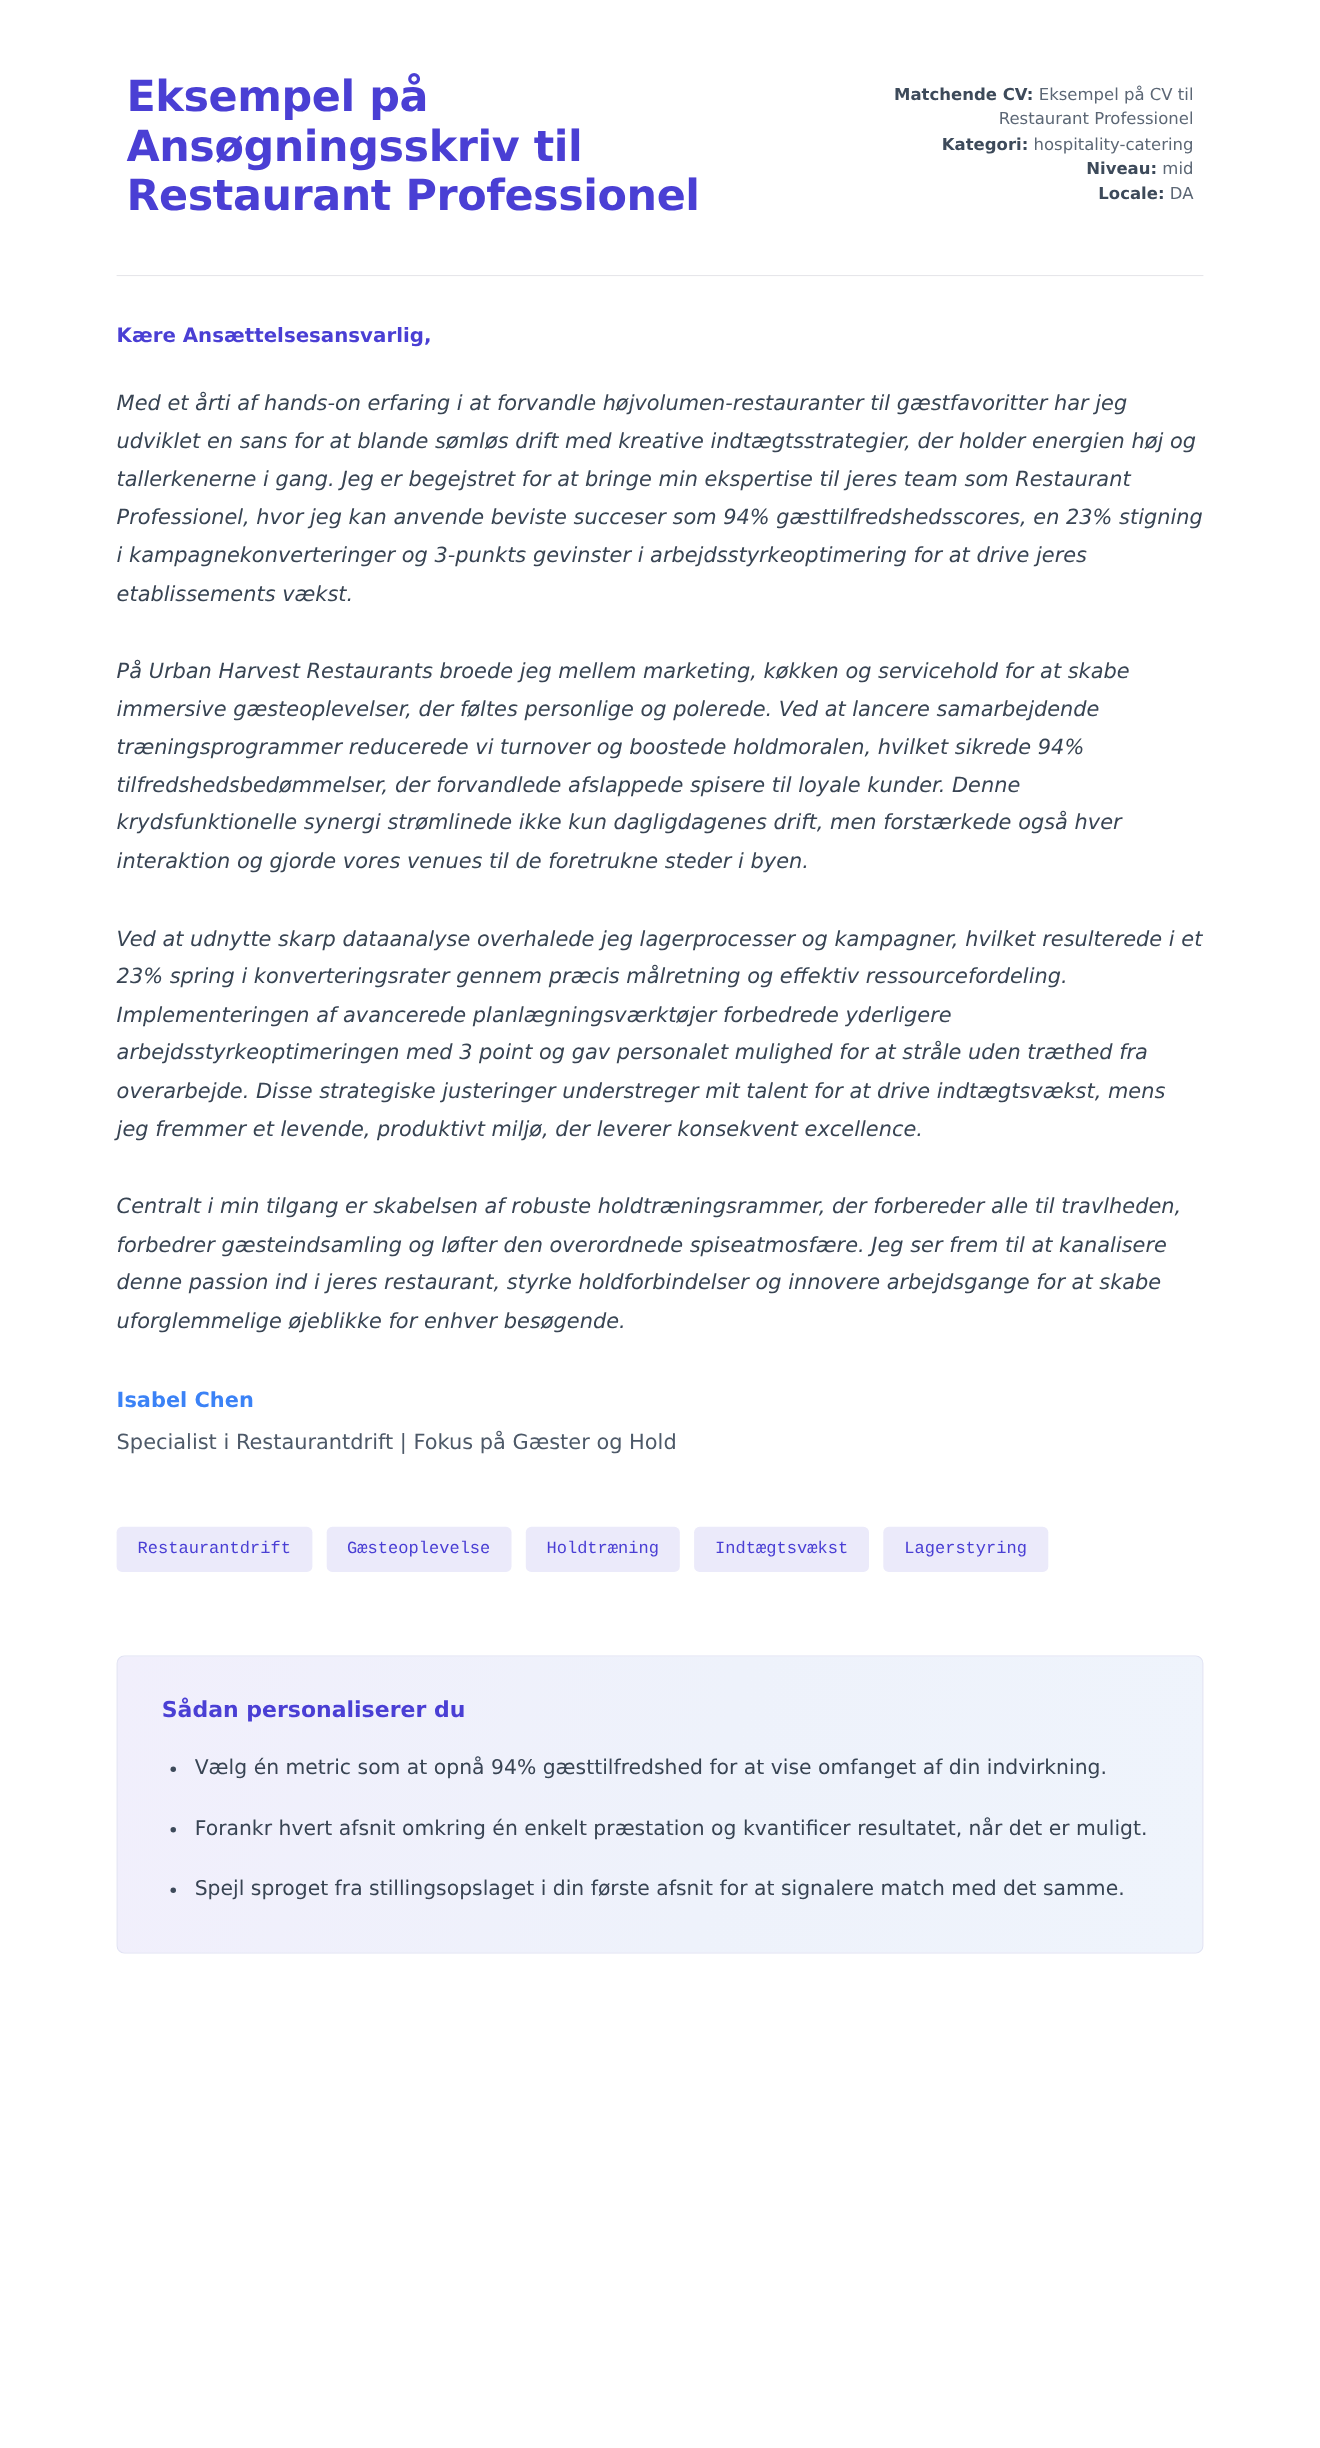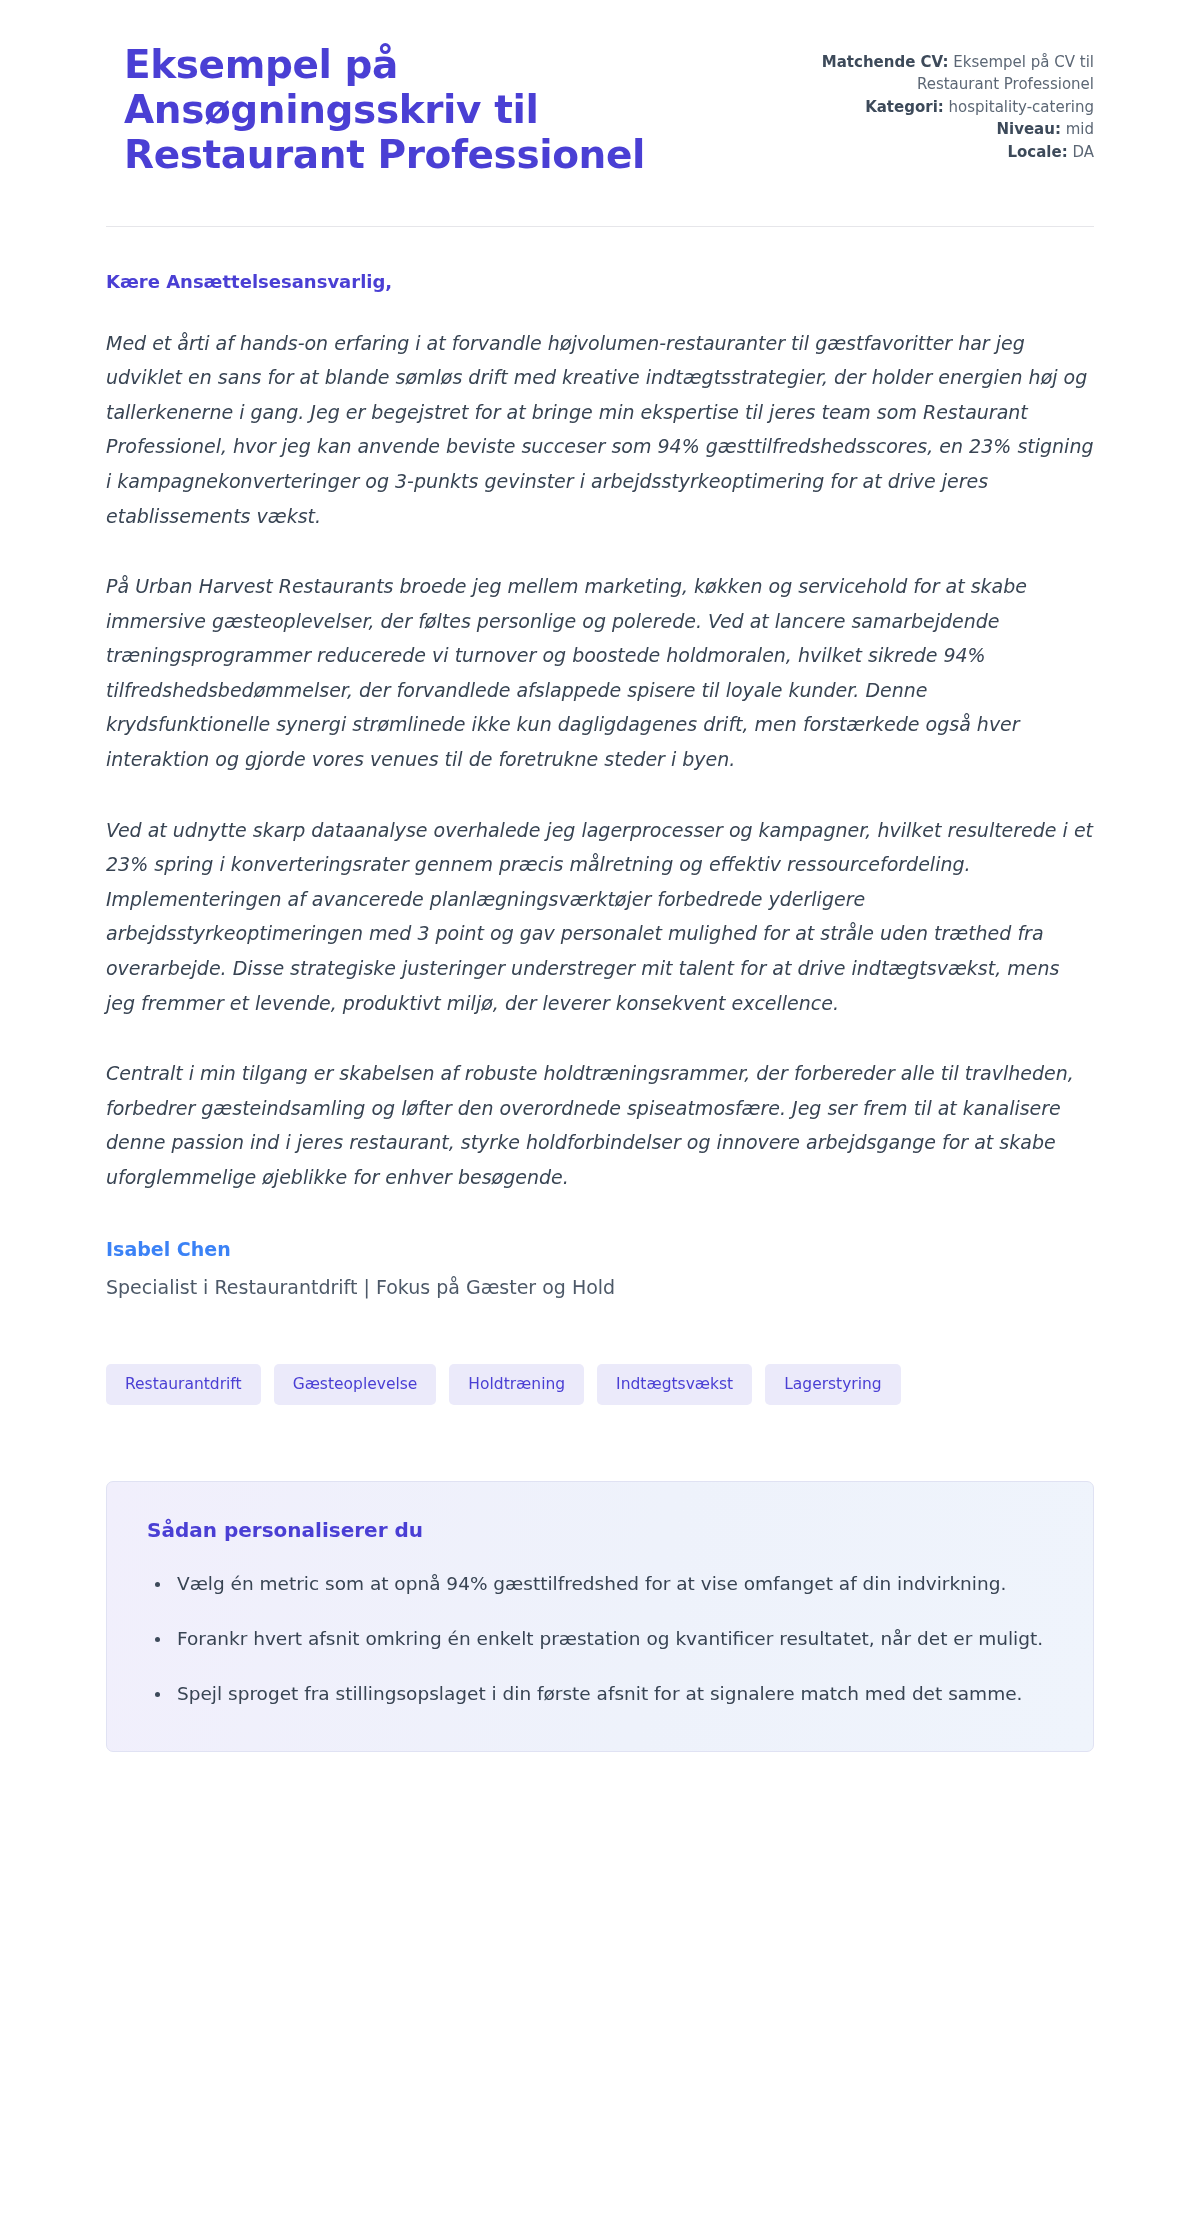--- a/index.html
+++ b/index.html
@@ -18,22 +18,22 @@
 
   .page {
     width: 1200px;
     padding: 0 106px;
   }
 
   
   .header {
     display: flex;
     align-items: flex-start;
-    justify-content: flex-end;
-    padding-top: 42px;
+    justify-content: center;
+    padding-top: 66px;
     gap: 40px;
   }
   .header-left {
     flex: 0 1 640px;
     min-width: 0;
   }
   .doc-title {
     font-size: 39px;
     line-height: 1.16;
     font-weight: 700;
@@ -115,20 +115,21 @@
     margin-top: 66px;
   }
   .tag {
     background: #ebeafa;
     color: #4a3fd4;
     font-size: 15.5px;
     padding: 12px 19px;
     border-radius: 5px;
     white-space: nowrap;
     line-height: 1.1;
+    font-family: Liberation Mono, monospace;
   }
 
   
   .tips {
     margin-top: 76px;
     margin-bottom: 60px;
     background: linear-gradient(100deg, #f1effc 0%, #eef2fb 55%, #eff4fc 100%);
     border: 1px solid #e0e2f3;
     border-radius: 7px;
     padding: 36px 40px 40px 40px;

